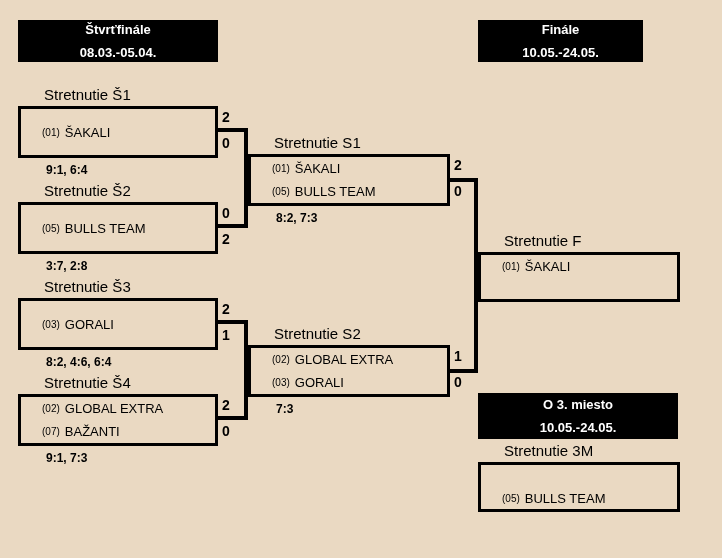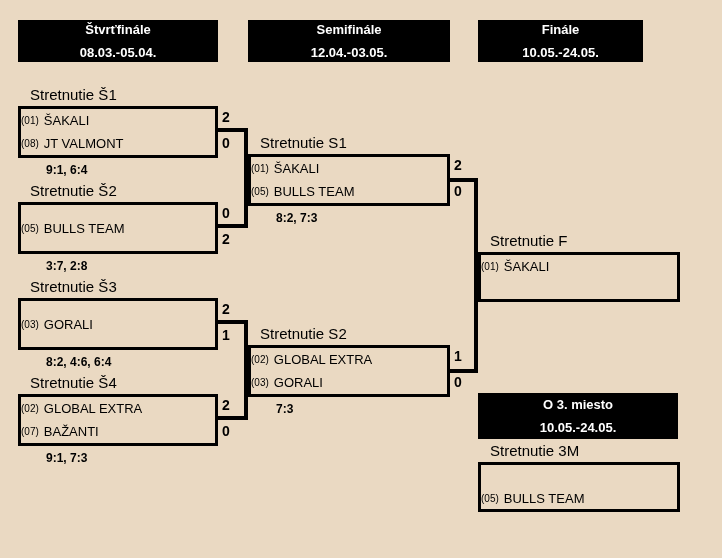--- a/index.html
+++ b/index.html
@@ -10,25 +10,25 @@
   .hdr{position:absolute;background:#000;color:#fff;display:flex;flex-direction:column;
        justify-content:center;align-items:center;gap:10px;text-align:center}
   .hdr .t,.hdr .d{font-size:13px;font-weight:bold;line-height:1}
   #hdr-qf{left:18px;top:20px;width:200px;height:42px}
   #hdr-sf{left:248px;top:20px;width:202px;height:42px}
   #hdr-f{left:478px;top:20px;width:165px;height:42px}
   #hdr-3m{left:478px;top:393px;width:200px;height:46px}
 
   
   .match{position:absolute}
-  .match .title{position:absolute;left:12px;top:0;font-size:15px;line-height:1;white-space:nowrap}
+  .match .title{position:absolute;left:26px;top:0;font-size:15px;line-height:1;white-space:nowrap}
   .match .box{position:absolute;left:0;right:0;top:19px;height:52px;border:3px solid #000;
               box-sizing:border-box;display:flex;flex-direction:column}
   .match.short .box{height:50px}
-  .match .row{flex:1;display:flex;align-items:center;padding-left:0;overflow:visible}
+  .match .row{flex:1;display:flex;align-items:center;padding-left:21px;overflow:visible}
   .seed{font-size:10px;margin-right:5px;white-space:nowrap}
   .name{font-size:13px;font-weight:normal;white-space:nowrap}
   .score{position:absolute;left:100%;margin-left:4px;font-size:14px;font-weight:bold;line-height:1}
   .score.r1{top:23px}
   .score.r2{top:49px}
   .detail{position:absolute;left:28px;top:76px;font-size:12px;font-weight:bold;white-space:nowrap}
 
   #m-qf1{left:18px;top:87px;width:200px}
   #m-qf2{left:18px;top:183px;width:200px}
   #m-qf3{left:18px;top:279px;width:200px}
@@ -52,24 +52,20 @@
 </style>
 </head>
 <body>
 
 <div class="stage">
 
   <div class="hdr" id="hdr-qf">
     <div class="t">Štvrťfinále</div>
     <div class="d">08.03.-05.04.</div>
   </div>
-  <div class="hdr" id="hdr-sf">
-    <div class="t">Semifinále</div>
-    <div class="d">12.04.-03.05.</div>
-  </div>
   <div class="hdr" id="hdr-f">
     <div class="t">Finále</div>
     <div class="d">10.05.-24.05.</div>
   </div>
   <div class="hdr" id="hdr-3m">
     <div class="t">O 3. miesto</div>
     <div class="d">10.05.-24.05.</div>
   </div>
 
   <div class="line" id="ln-qf1"></div>
@@ -82,24 +78,20 @@
   <div class="line" id="ln-sf2"></div>
   <div class="line" id="bar-c"></div>
 
   <div class="match" id="m-qf1">
     <div class="title">Stretnutie Š1</div>
     <div class="box">
       <div class="row">
         <span class="seed">(01)</span>
         <span class="name">ŠAKALI</span>
       </div>
-      <div class="row">
-        <span class="seed">(08)</span>
-        <span class="name">JT VALMONT</span>
-      </div>
     </div>
     <div class="score r1">2</div>
     <div class="score r2">0</div>
     <div class="detail">9:1, 6:4</div>
   </div>
 
   <div class="match" id="m-qf2">
     <div class="title">Stretnutie Š2</div>
     <div class="box">
       <div class="row">

